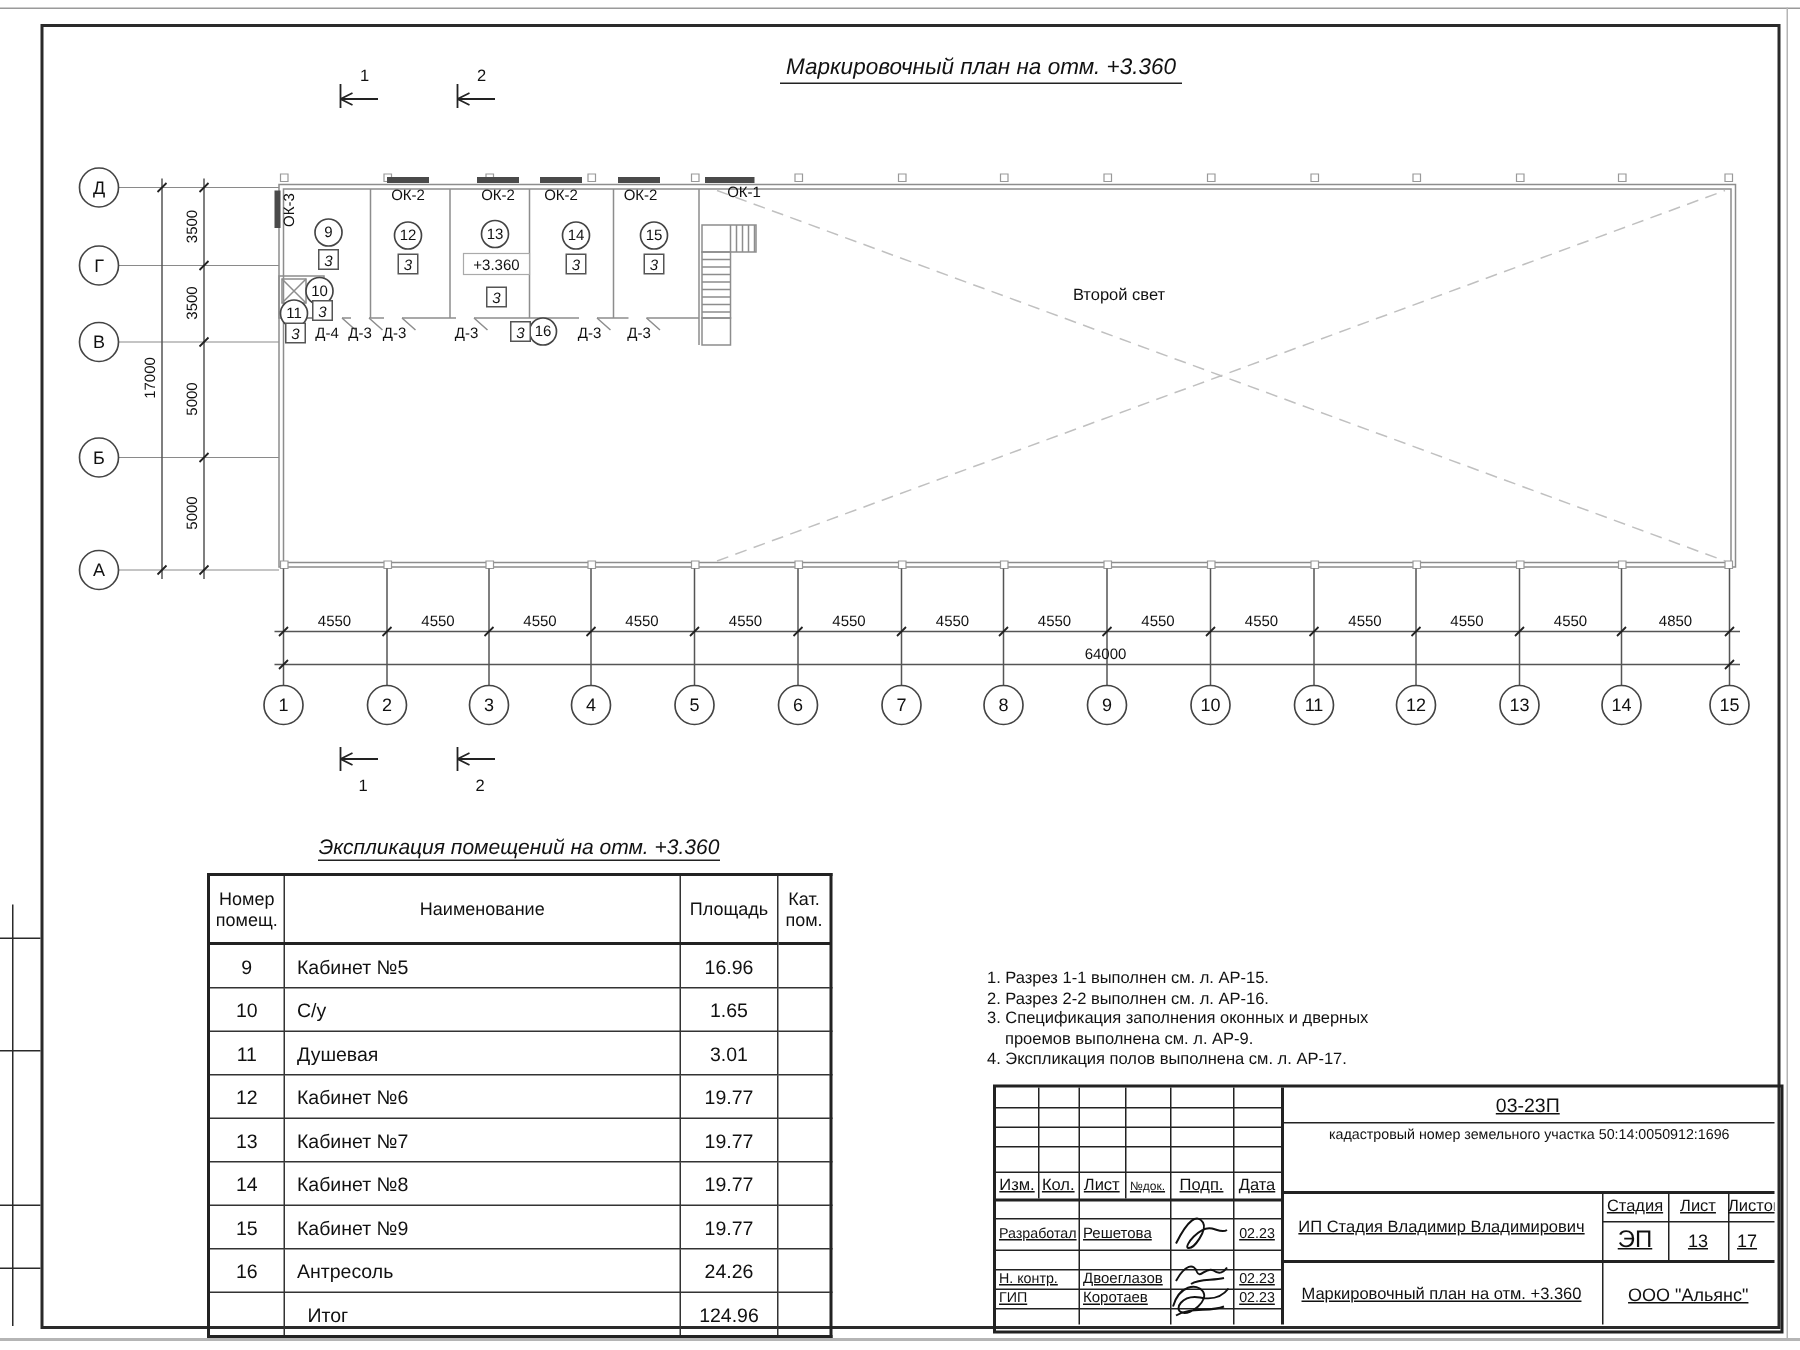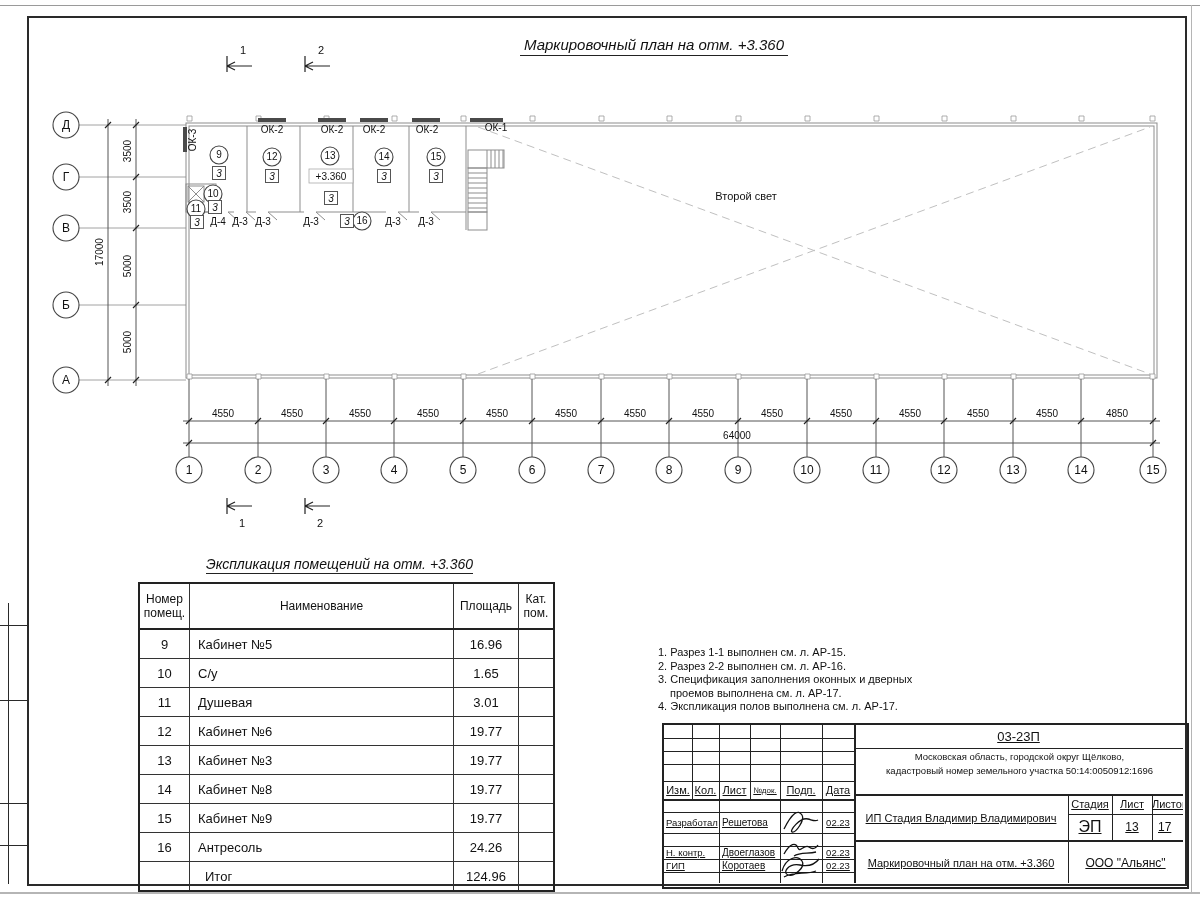--- a/index.html
+++ b/index.html
@@ -8,21 +8,21 @@
   .abs{position:absolute;}
   
   #outer-top{left:0;top:5px;width:1200px;height:1px;background:#9a9a9a;}
   #outer-right{left:1191px;top:5px;width:1px;height:888px;background:#b5b5b5;}
   #outer-bottom{left:0;top:892px;width:1200px;height:2px;background:#b5b5b5;}
   #frame{left:27px;top:16px;width:1156px;height:866px;border:2px solid #2a2a2a;}
   .margin-line{background:#2a2a2a;}
   
   #plan-title{left:520px;top:36px;width:268px;text-align:center;font-style:italic;
     font-size:15px;border-bottom:1px solid #222;padding-bottom:2px;}
-  #legend-title{left:206px;top:556px;width:280px;font-style:italic;
+  #legend-title{left:206px;top:556px;width:280px;text-align:center;font-style:italic;
     font-size:14px;}
   #legend-title span{border-bottom:1px solid #222;padding-bottom:1px;}
   
   #legend{left:138px;top:582px;border-collapse:collapse;}
   #legend td,#legend th{border:1px solid #333;font-weight:normal;}
   #legend{border:2px solid #222;}
   #legend th{font-size:12px;height:44px;padding:0 2px;border-bottom:2px solid #222;}
   #legend td{font-size:13px;height:26px;}
   .c-num{width:45px;text-align:center;}
   .c-name{width:247px;text-align:left;padding-left:8px;}
@@ -285,21 +285,21 @@
     <td class="c-cat"></td>
   </tr>
   <tr>
     <td class="c-num">12</td>
     <td class="c-name">Кабинет №6</td>
     <td class="c-area">19.77</td>
     <td class="c-cat"></td>
   </tr>
   <tr>
     <td class="c-num">13</td>
-    <td class="c-name">Кабинет №3</td>
+    <td class="c-name">Кабинет №7</td>
     <td class="c-area">19.77</td>
     <td class="c-cat"></td>
   </tr>
   <tr>
     <td class="c-num">14</td>
     <td class="c-name">Кабинет №8</td>
     <td class="c-area">19.77</td>
     <td class="c-cat"></td>
   </tr>
   <tr>
@@ -320,21 +320,21 @@
     <td class="c-area">124.96</td>
     <td class="c-cat"></td>
   </tr>
 </tbody>
   </table>
 
 <div class="abs" id="notes">
   <div>1. Разрез 1-1 выполнен см. л. АР-15.</div>
   <div>2. Разрез 2-2 выполнен см. л. АР-16.</div>
   <div>3. Спецификация заполнения оконных и дверных</div>
-  <div class="note-indent">проемов выполнена см. л. АР-17.</div>
+  <div class="note-indent">проемов выполнена см. л. АР-9.</div>
   <div>4. Экспликация полов выполнена см. л. АР-17.</div>
 </div>
 
 <div class="abs" id="titleblock">
 
   <div class="tb-vl" style="left:28px;top:0;height:74px;"></div>
   <div class="tb-vl" style="left:55px;top:0;height:158px;"></div>
   <div class="tb-vl" style="left:86px;top:0;height:74px;"></div>
   <div class="tb-vl" style="left:116px;top:0;height:158px;"></div>
   <div class="tb-vl" style="left:158px;top:0;height:158px;"></div>
@@ -380,21 +380,20 @@
   </svg>
   <svg class="abs sig" style="left:118px;top:115px;" width="38" height="18" viewBox="0 0 38 18">
     <path d="M2 14 C8 3 14 2 16 8 C18 13 22 4 27 7 C31 10 34 8 36 5 M12 16 C18 12 26 14 34 12"></path>
   </svg>
   <svg class="abs sig" style="left:114px;top:126px;" width="44" height="30" viewBox="0 0 44 30">
     <path d="M4 20 C8 6 20 4 24 10 C28 16 16 26 10 24 C4 22 10 12 22 14 C32 16 38 12 41 8 M6 26 C16 20 28 24 38 20"></path>
   </svg>
 
   <div class="tb-cell" style="left:190px;top:0;width:329px;height:23px;font-size:13px;">03-23П</div>
   <div class="abs" style="left:192px;top:25px;width:327px;text-align:center;font-size:9.5px;line-height:13.5px;">
-    <div>Московская область, городской округ Щёлково,</div>
     <div>кадастровый номер земельного участка 50:14:0050912:1696</div>
   </div>
   <div class="tb-cell" style="left:190px;top:71px;width:214px;height:44px;font-size:11px;">ИП Стадия Владимир Владимирович</div>
   <div class="tb-cell" style="left:404px;top:69px;width:44px;height:20px;font-size:11px;">Стадия</div>
   <div class="tb-cell" style="left:448px;top:69px;width:40px;height:20px;font-size:11px;">Лист</div>
   <div class="tb-cell" style="left:488px;top:69px;width:31px;height:20px;font-size:11px;justify-content:flex-start;">Листов</div>
   <div class="tb-cell" style="left:404px;top:89px;width:44px;height:26px;font-size:16px;">ЭП</div>
   <div class="tb-cell" style="left:448px;top:89px;width:40px;height:26px;font-size:12px;">13</div>
   <div class="tb-cell" style="left:488px;top:89px;width:31px;height:26px;font-size:12px;justify-content:flex-start;padding-left:6px;">17</div>
   <div class="tb-cell" style="left:190px;top:117px;width:214px;height:41px;font-size:11px;">Маркировочный план на отм. +3.360</div>

